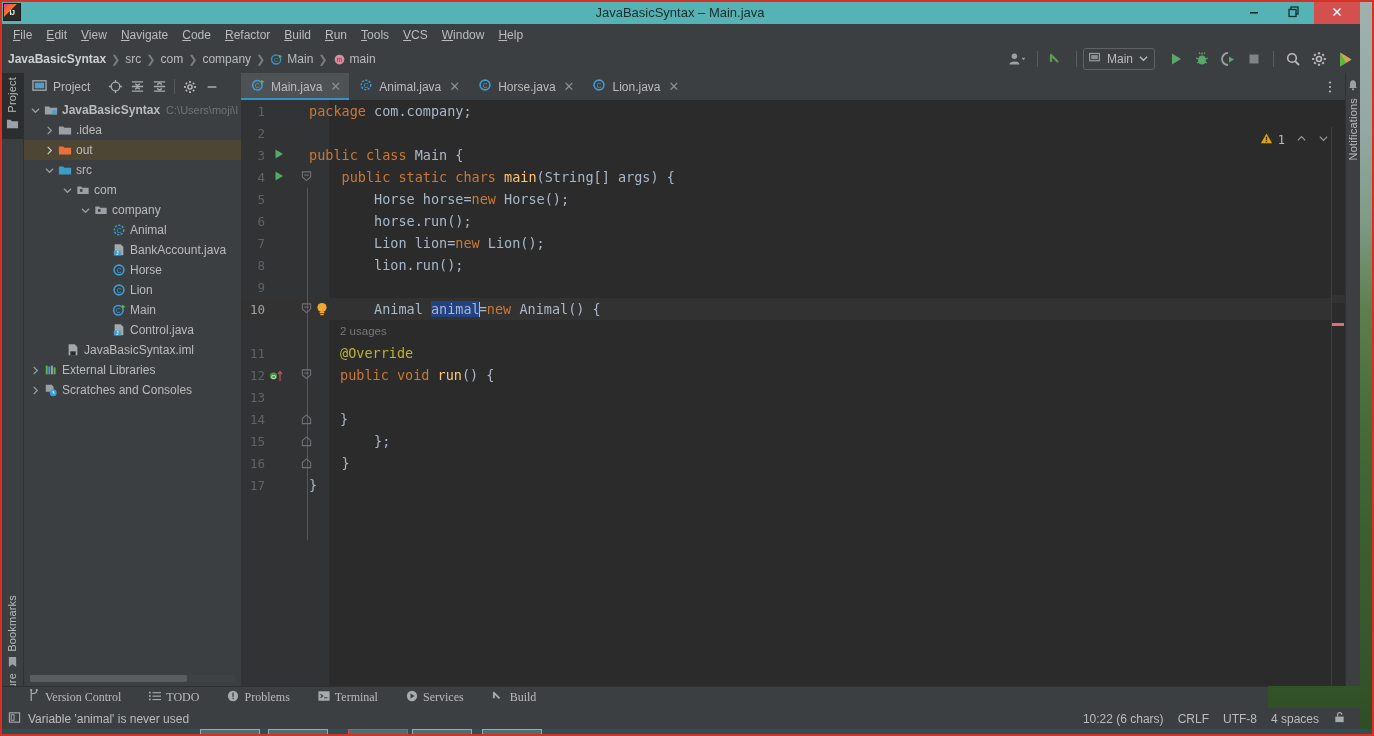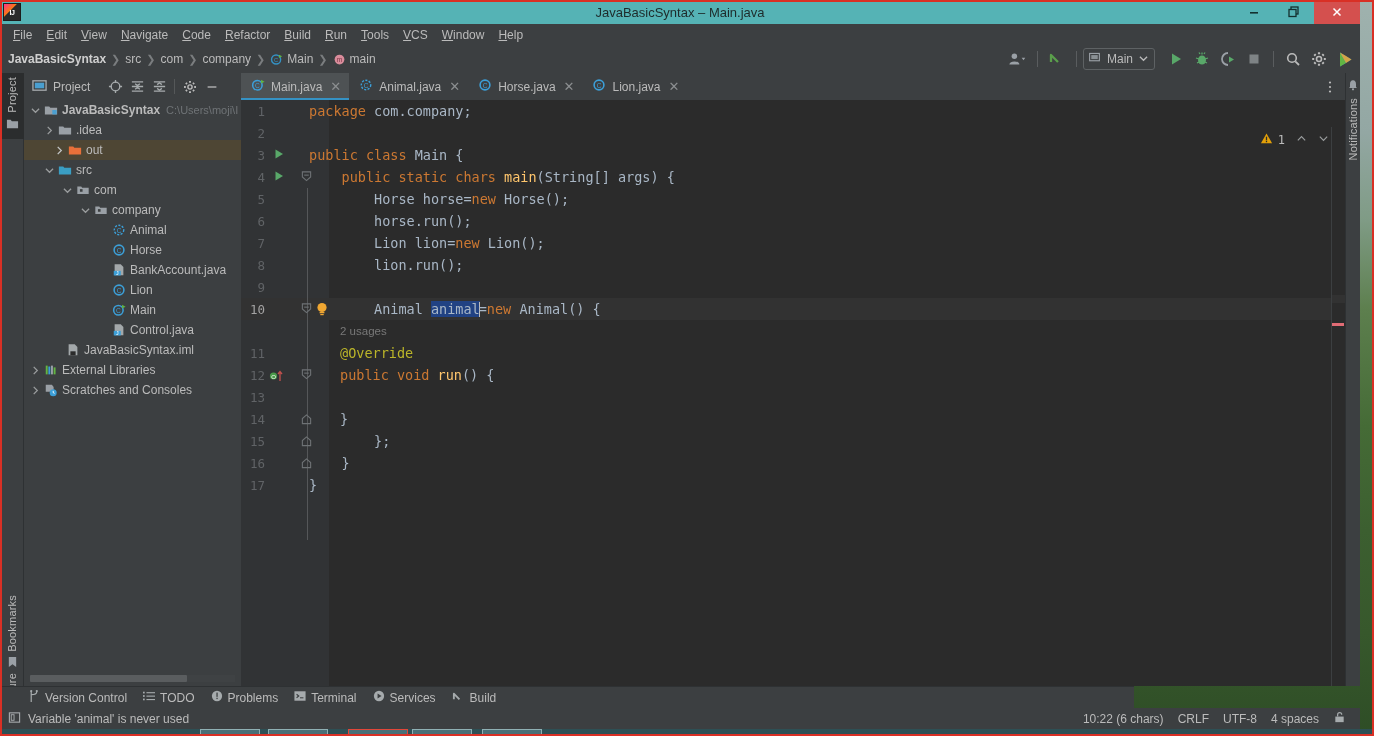--- a/index.html
+++ b/index.html
@@ -210,23 +210,24 @@
 
   
   .right-strip {
     position: absolute; left: 1345px; top: 73px; width: 15px; height: 613px;
     background: #3c3f41; border-left: 1px solid #2e3133;
     display: flex; align-items: flex-start; justify-content: center; padding-top: 6px;
   }
 
   
   .bottom-tools {
-    position: absolute; left: 0; top: 686px; width: 1134px; height: 22px;
-    background: #3c3f41; display: flex; align-items: center; padding-left: 28px; gap: 16px;
+    position: absolute; left: 0; top: 686px; width: 1268px; height: 22px;
+    background: #3c3f41; display: flex; align-items: center; padding-left: 28px; gap: 28px;
     border-top: 1px solid #2e3133;
+    font-family: Liberation Serif, serif;
   }
   .bt-item { display: flex; align-items: center; gap: 5px; font-size: 12px; color: #bbbbbb; }
 
   .statusbar {
     position: absolute; left: 0; top: 708px; width: 1360px; height: 21px;
     background: #3c3f41; display: flex; align-items: center; padding-left: 8px;
   }
   .sb-left { display: flex; align-items: center; gap: 7px; font-size: 12px; color: #bbbbbb; }
   .sb-right { position: absolute; right: 14px; display: flex; align-items: center; gap: 14px; font-size: 12px; color: #bbbbbb; }
 
@@ -505,21 +506,21 @@
             </svg>
         </span>
         <span class="tree-ic">
           <svg width="14" height="14" viewBox="0 0 16 16">
               <path d="M1 4 L6 4 L7.2 5.5 L15 5.5 L15 13 L1 13 Z" fill="#9aa0a6"></path>
             </svg>
         </span>
         <span class="tree-label">.idea</span>
       </div>
 
-      <div class="tree-row sel" style="padding-left:28px">
+      <div class="tree-row sel" style="padding-left:18px">
         <span class="arrow">
           <svg width="9" height="9" viewBox="0 0 10 10">
               <path d="M3 1 L7 5 L3 9" fill="none" stroke="#c3c6c7" stroke-width="1.4"></path>
             </svg>
         </span>
         <span class="tree-ic">
           <svg width="14" height="14" viewBox="0 0 16 16">
               <path d="M1 4 L6 4 L7.2 5.5 L15 5.5 L15 13 L1 13 Z" fill="#e8703a"></path>
             </svg>
         </span>
@@ -576,36 +577,36 @@
             <circle cx="8" cy="8" r="5.4" fill="none" stroke="#3c9fd8" stroke-width="1.6" stroke-dasharray="2.4 1.6"></circle>
             <text x="8" y="11" font-size="7.5" fill="#3c9fd8" text-anchor="middle" font-family="Liberation Sans">C</text>
           </svg>
         </span>
         <span class="tree-label">Animal</span>
       </div>
 
       <div class="tree-row" style="padding-left:86px">
         <span class="tree-ic">
           <svg width="14" height="14" viewBox="0 0 16 16">
-            <circle cx="8" cy="8" r="5.6" fill="none" stroke="#3c9fd8" stroke-width="1.8"></circle>
-            <text x="8" y="11" font-size="7.5" fill="#3c9fd8" text-anchor="middle" font-family="Liberation Sans">C</text>
-          </svg>
-        </span>
-        <span class="tree-label">Horse</span>
-      </div>
-
-      <div class="tree-row" style="padding-left:86px">
-        <span class="tree-ic">
-          <svg width="14" height="14" viewBox="0 0 16 16">
             <path d="M3 1.5 L10 1.5 L13 4.5 L13 14 L3 14 Z" fill="#a3a8aa"></path>
             <rect x="2" y="9" width="8" height="5.2" fill="#3c9fd8"></rect>
             <text x="6" y="13.4" font-size="6" fill="#ffffff" text-anchor="middle" font-family="Liberation Sans">J</text>
           </svg>
         </span>
         <span class="tree-label">BankAccount.java</span>
+      </div>
+
+      <div class="tree-row" style="padding-left:86px">
+        <span class="tree-ic">
+          <svg width="14" height="14" viewBox="0 0 16 16">
+            <circle cx="8" cy="8" r="5.6" fill="none" stroke="#3c9fd8" stroke-width="1.8"></circle>
+            <text x="8" y="11" font-size="7.5" fill="#3c9fd8" text-anchor="middle" font-family="Liberation Sans">C</text>
+          </svg>
+        </span>
+        <span class="tree-label">Horse</span>
       </div>
 
       <div class="tree-row" style="padding-left:86px">
         <span class="tree-ic">
           <svg width="14" height="14" viewBox="0 0 16 16">
             <circle cx="8" cy="8" r="5.6" fill="none" stroke="#3c9fd8" stroke-width="1.8"></circle>
             <text x="8" y="11" font-size="7.5" fill="#3c9fd8" text-anchor="middle" font-family="Liberation Sans">C</text>
           </svg>
         </span>
         <span class="tree-label">Lion</span>

